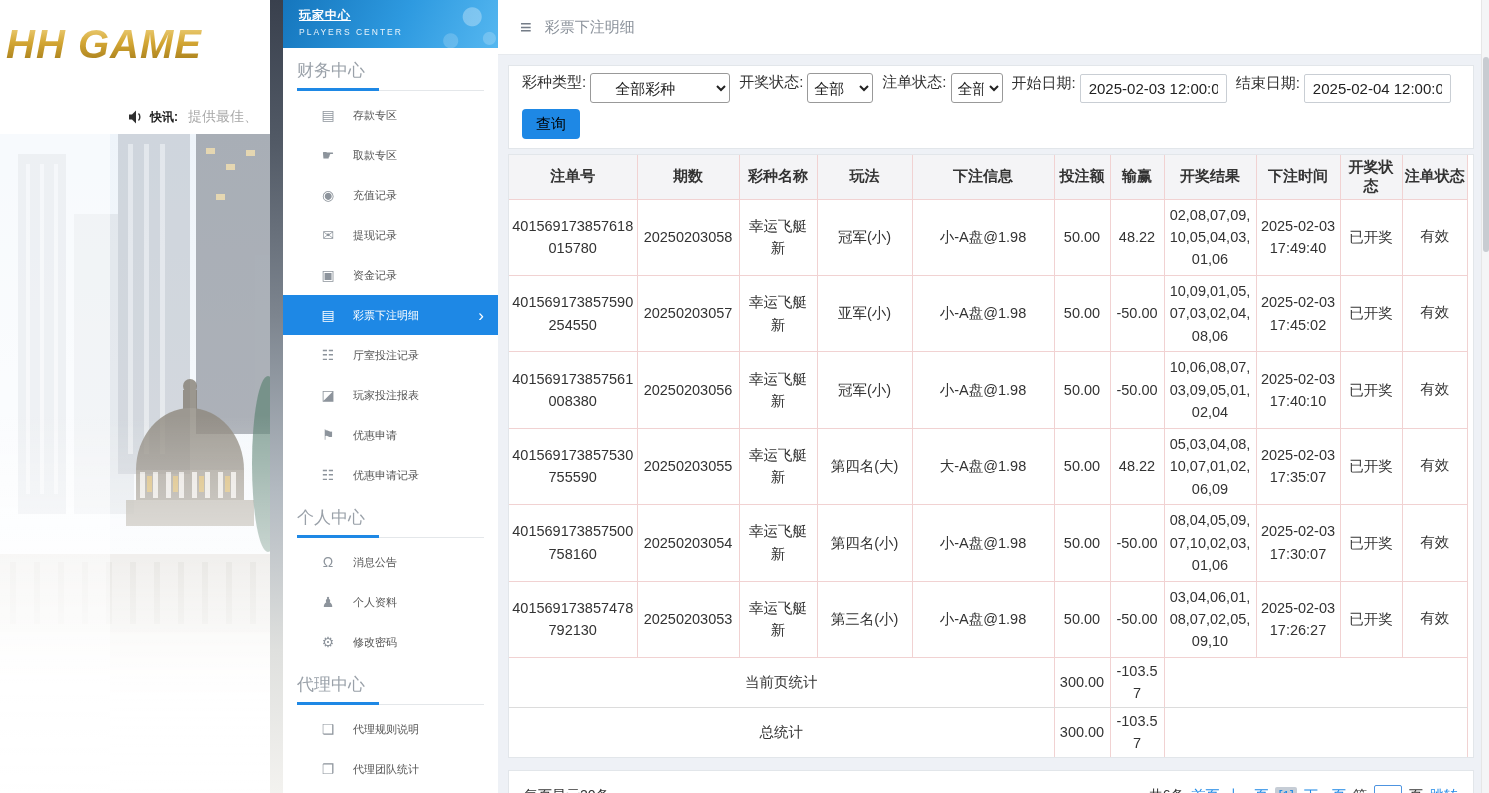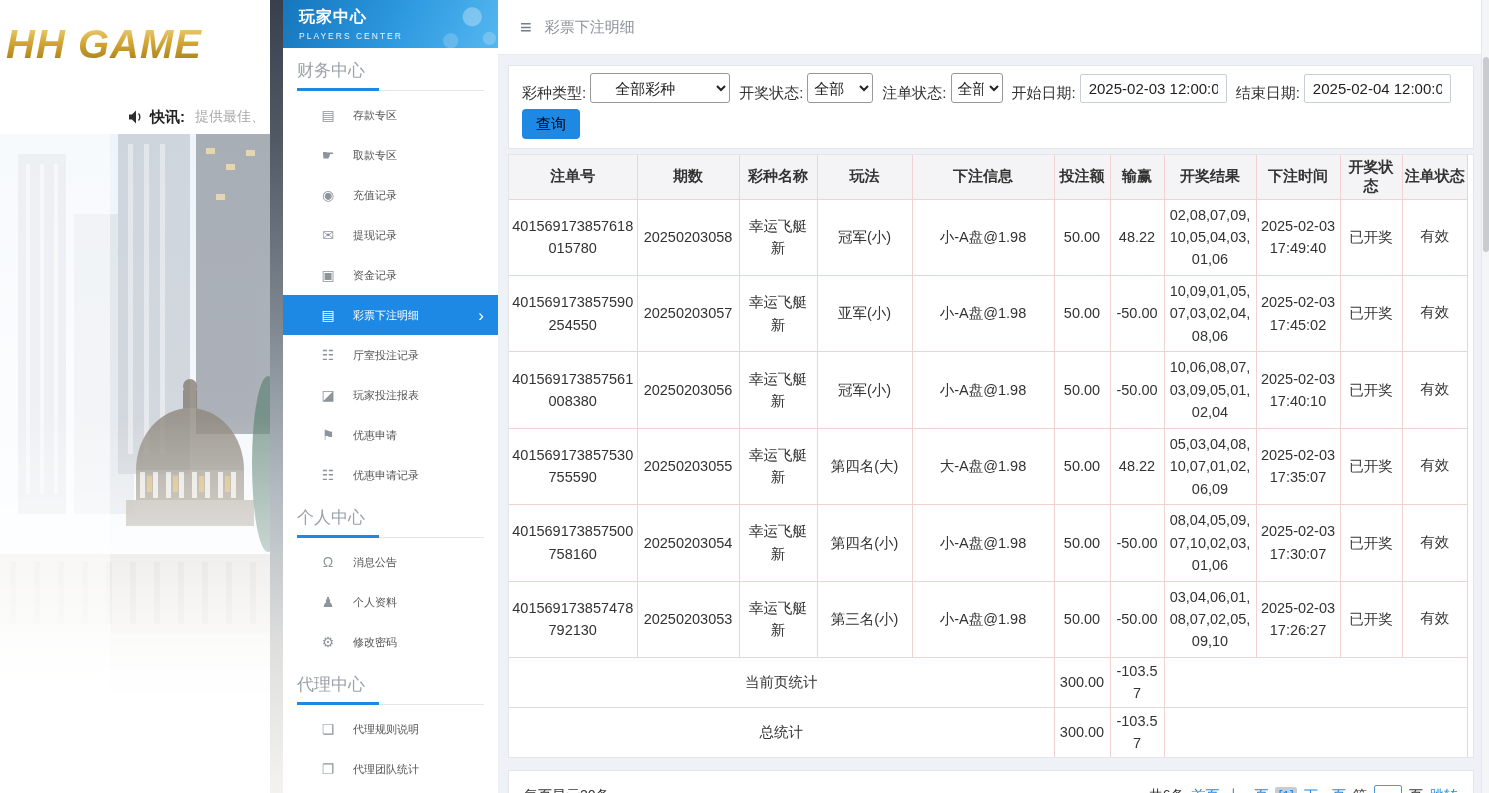--- a/index.html
+++ b/index.html
@@ -11,36 +11,36 @@
   body{width:1489px;height:793px;overflow:hidden;}
   .stage{position:relative;width:1489px;height:793px;background:#eef1f6;overflow:hidden;}
 
   
   .left-page{position:absolute;left:0;top:0;width:283px;height:793px;background:#fff;z-index:1;}
   .left-header{position:absolute;left:0;top:0;width:283px;height:100px;background:#fff;}
   .logo{position:absolute;left:6px;top:22px;font-size:40px;font-weight:bold;font-style:italic;letter-spacing:1px;
         background:linear-gradient(180deg,#f3d98c 0%,#d4a735 45%,#9c7414 100%);
         -webkit-background-clip:text;background-clip:text;color:transparent;white-space:nowrap;}
   .ticker{position:absolute;left:0;top:100px;width:283px;height:34px;background:#fff;display:flex;align-items:center;padding-left:128px;overflow:hidden;white-space:nowrap;}
-  .ticker-label{font-size:15px;font-weight:bold;color:#222;margin-left:6px;}
+  .ticker-label{font-size:12px;font-weight:bold;color:#222;margin-left:6px;}
   .ticker-text{font-size:14px;color:#a9a9a9;margin-left:10px;}
   .city{position:absolute;left:0;top:134px;width:283px;height:659px;}
 
   .divider-strip{position:absolute;left:270px;top:0;width:13px;height:793px;z-index:2;
         background:linear-gradient(180deg,#39404d 0%,#525a66 18%,#7d858f 40%,#b3bac1 62%,#dfe0de 82%,#f3f2ef 100%);}
 
   
   .sidebar{position:absolute;left:283px;top:0;width:215px;height:793px;background:#fff;z-index:3;}
   .side-header{height:48px;padding:7px 0 0 16px;color:#fff;position:relative;overflow:hidden;
       background-image:
         radial-gradient(circle at 88% 35%, rgba(255,255,255,.30) 0 9px, rgba(255,255,255,0) 10px),
         radial-gradient(circle at 78% 85%, rgba(255,255,255,.18) 0 7px, rgba(255,255,255,0) 8px),
         radial-gradient(circle at 96% 80%, rgba(255,255,255,.20) 0 6px, rgba(255,255,255,0) 7px),
         linear-gradient(115deg,#1576bd 0%,#2e9ae0 55%,#55b7f0 100%);}
-  .side-title{font-size:16px;font-weight:bold;letter-spacing:1px;}
+  .side-title{font-size:12px;font-weight:bold;letter-spacing:1px;text-decoration:underline;}
   .side-sub{font-size:8.5px;letter-spacing:2px;opacity:.9;margin-top:3px;}
   .section{padding-top:10px;}
   .section-title{margin:0 14px;font-size:17px;color:#9aa1a9;height:26px;line-height:26px;}
   .section-rule{margin:6px 14px 4px 14px;border-bottom:1px solid #e4e7ea;position:relative;height:0;}
   .section-rule::before{content:"";position:absolute;left:0;top:-2px;width:82px;height:3px;background:var(--accent);}
   .item{height:40px;display:flex;align-items:center;padding-left:36px;position:relative;cursor:pointer;}
   .ico{width:18px;text-align:center;color:#8d949c;font-size:14px;flex:0 0 18px;}
   .lbl{margin-left:16px;font-size:11px;color:#555;white-space:nowrap;font-family:Liberation Mono, monospace;}
   .item.active{background:var(--accent);}
   .item.active .ico,.item.active .lbl{color:#fff;}
@@ -48,21 +48,21 @@
 
   
   .main{position:absolute;left:498px;top:0;width:983px;height:793px;background:#eef1f6;z-index:1;}
   .topbar{height:55px;background:#fff;border-bottom:1px solid #e7eaee;display:flex;align-items:center;padding-left:22px;}
   .menu-ico{font-size:20px;color:#757d88;cursor:pointer;}
   .page-title{font-size:15px;color:#8b929b;margin-left:13px;}
 
   .filter-card{margin:10px 7px 0 10px;background:#fff;border:1px solid var(--cardBorder);padding:7px 13px 9px 13px;}
   .filter-row{display:flex;align-items:center;font-size:15px;color:#333;}
   .flabel{margin-right:4px;white-space:nowrap;}
-  .fgroup{display:flex;align-items:flex-end;margin-right:9px;}
+  .fgroup{display:flex;align-items:flex-start;margin-right:9px;}
   select{height:30px;font-size:15px;border:1px solid #999;border-radius:3px;background:#fff;color:#222;padding:0 2px;}
   .sel-lottery{width:140px;padding-left:20px;}
   .sel-draw{width:66px;}
   .sel-order{width:52px;}
   input.date{height:29px;width:147px;border:1px solid #c9ced4;border-radius:2px;font-size:15px;color:#222;padding:0 8px;}
   .btn-query{margin-top:6px;width:58px;height:30px;background:var(--accent);color:#000000;border:none;border-radius:4px;font-size:15px;cursor:pointer;}
 
   .table-card{margin:5px 7px 0 10px;background:#fff;border:1px solid var(--cardBorder);}
   .table-pad{margin-right:5px;}
   table{width:100%;border-collapse:collapse;table-layout:fixed;text-align:center;color:#333;}

